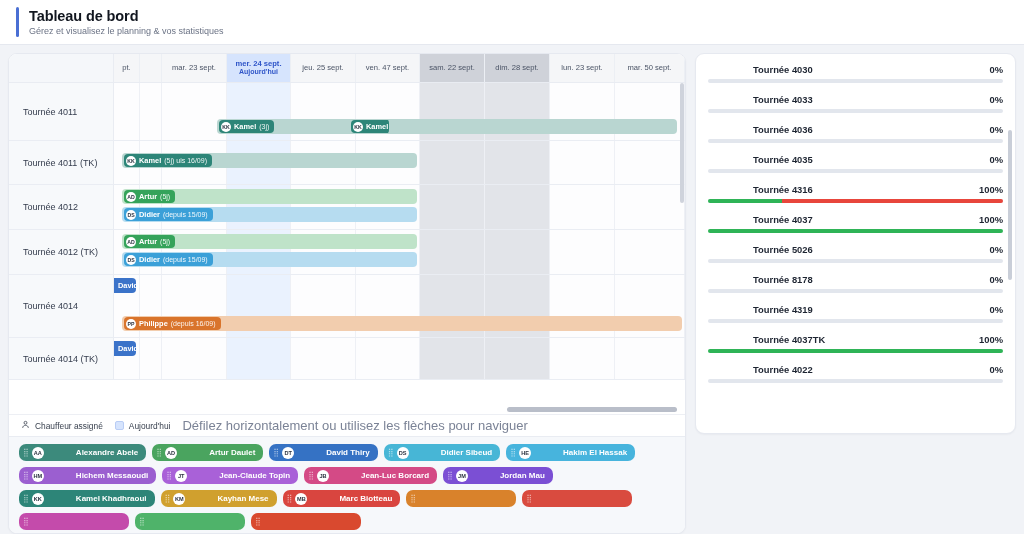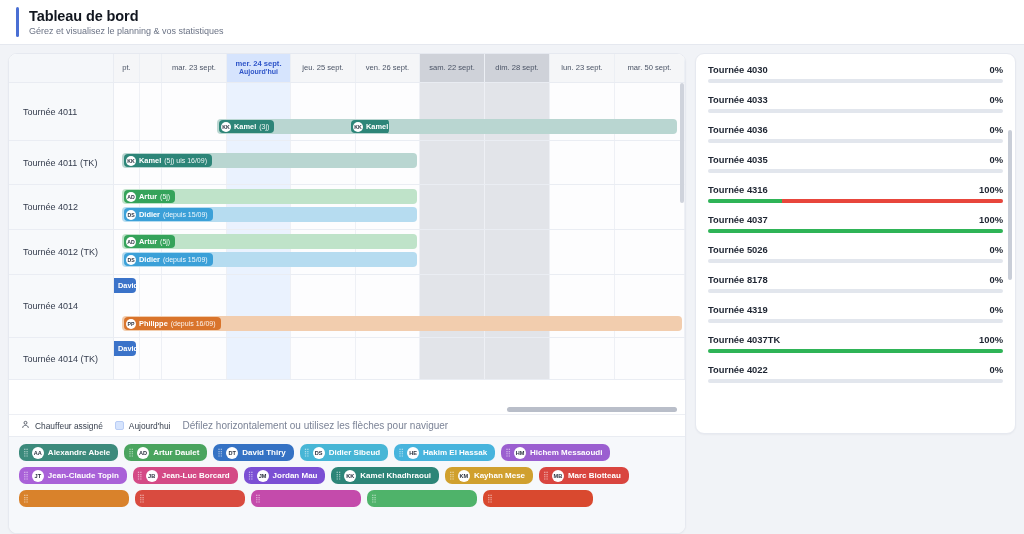--- a/index.html
+++ b/index.html
@@ -136,55 +136,55 @@
   }
 
   
   .legend {
     height: 22px; border-top: 1px solid #edeff4;
     display: flex; align-items: center; padding: 0 12px; gap: 12px;
     background: #fff;
   }
   .legend-item { display: flex; align-items: center; gap: 5px; font-size: 8.4px; color: #39414f; }
   .legend-swatch { width: 9px; height: 9px; border-radius: 2px; background: #d6e4fd; border: 1px solid #b9cdf5; }
-  .legend-hint { font-size: 10px; color: #7b8396; }
+  .legend-hint { font-size: 13px; color: #7b8396; }
 
   
   .drivers {
     background: #f6f8fb; border-top: 1px solid #e9ecf2; padding: 7px 10px 0 10px;
     flex: 0 0 auto; height: 97px; overflow: hidden;
   }
   .drivers-title { font-size: 8.5px; font-weight: bold; color: #2b3241; margin-bottom: 7px; }
   .chips { display: flex; flex-wrap: wrap; gap: 6px; }
   .chip {
     display: flex; align-items: center; gap: 4px;
     height: 17px; border-radius: 7px; padding: 0 8px 0 4px; cursor: grab;
   }
   .chip-grip { color: rgba(255,255,255,0.55); font-size: 8px; letter-spacing: -2px; margin-right: 1px; }
   .chip-av {
     width: 12px; height: 12px; border-radius: 50%; background: #fff;
     font-size: 5.6px; font-weight: bold; color: #2b3240;
     display: flex; align-items: center; justify-content: center; flex: 0 0 12px;
   }
-  .chip-name { font-size: 8px; font-weight: bold; color: #fff; white-space: nowrap; }
+  .chip-name { font-size: 8px; font-weight: bold; color: #fff; white-space: nowrap; margin-left: 28px; }
 
   
   .side-card {
     width: 321px;
     background: #ffffff;
     border: 1px solid #e6e9f0;
     border-radius: 9px;
     padding: 10px 12px 6px 12px;
     height: 381px;
     position: relative;
     overflow: hidden;
     box-shadow: 0 1px 2px rgba(20,30,60,0.04);
   }
   .trow { margin-bottom: 11px; }
-  .trow-top { display: flex; justify-content: space-between; align-items: baseline; margin-bottom: 4px; }
+  .trow-top { display: flex; justify-content: space-between; align-items: baseline; margin-bottom: 4px; margin-left: 45px; }
   .trow-name { font-size: 9.4px; font-weight: bold; color: #1d2431; }
   .trow-pct { font-size: 9.4px; font-weight: bold; color: #1d2431; }
   .tbar { height: 4px; border-radius: 3px; background: #e2e6ed; overflow: hidden; display: flex; }
   .tbar .seg { height: 100%; }
   .side-scroll {
     position: absolute; right: 3px; top: 76px; width: 4px; height: 150px;
     background: #c9ced8; border-radius: 3px;
   }
 </style>
 </head>
@@ -218,21 +218,21 @@
                 <div>mar. 23 sept.</div>
               </div>
               <div class="dcell today" style="flex: 0 0 64px; width: 64px;">
                 <div>mer. 24 sept.</div>
                 <div class="sub">Aujourd'hui</div>
               </div>
               <div class="dcell" style="flex: 0 0 65px; width: 65px;">
                 <div>jeu. 25 sept.</div>
               </div>
               <div class="dcell" style="flex: 0 0 64px; width: 64px;">
-                <div>ven. 26 sept.</div>
+                <div>ven. 47 sept.</div>
               </div>
               <div class="dcell weekend" style="flex: 0 0 65px; width: 65px;">
                 <div>sam. 22 sept.</div>
               </div>
               <div class="dcell weekend" style="flex: 0 0 65px; width: 65px;">
                 <div>dim. 28 sept.</div>
               </div>
               <div class="dcell" style="flex: 0 0 65px; width: 65px;">
                 <div>lun. 23 sept.</div>
               </div>

